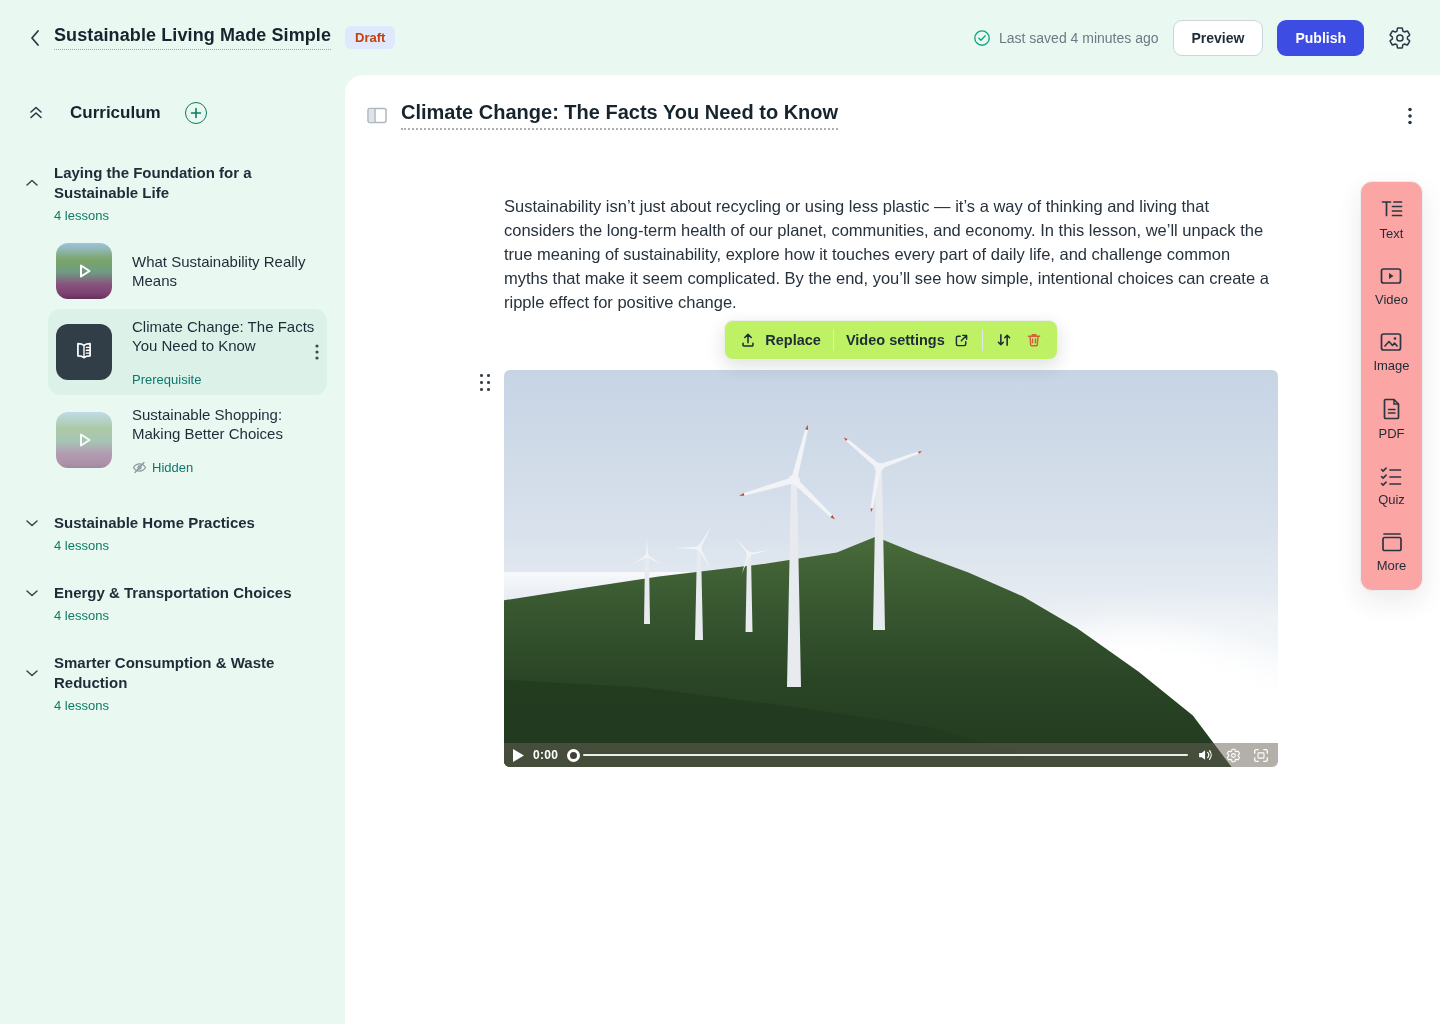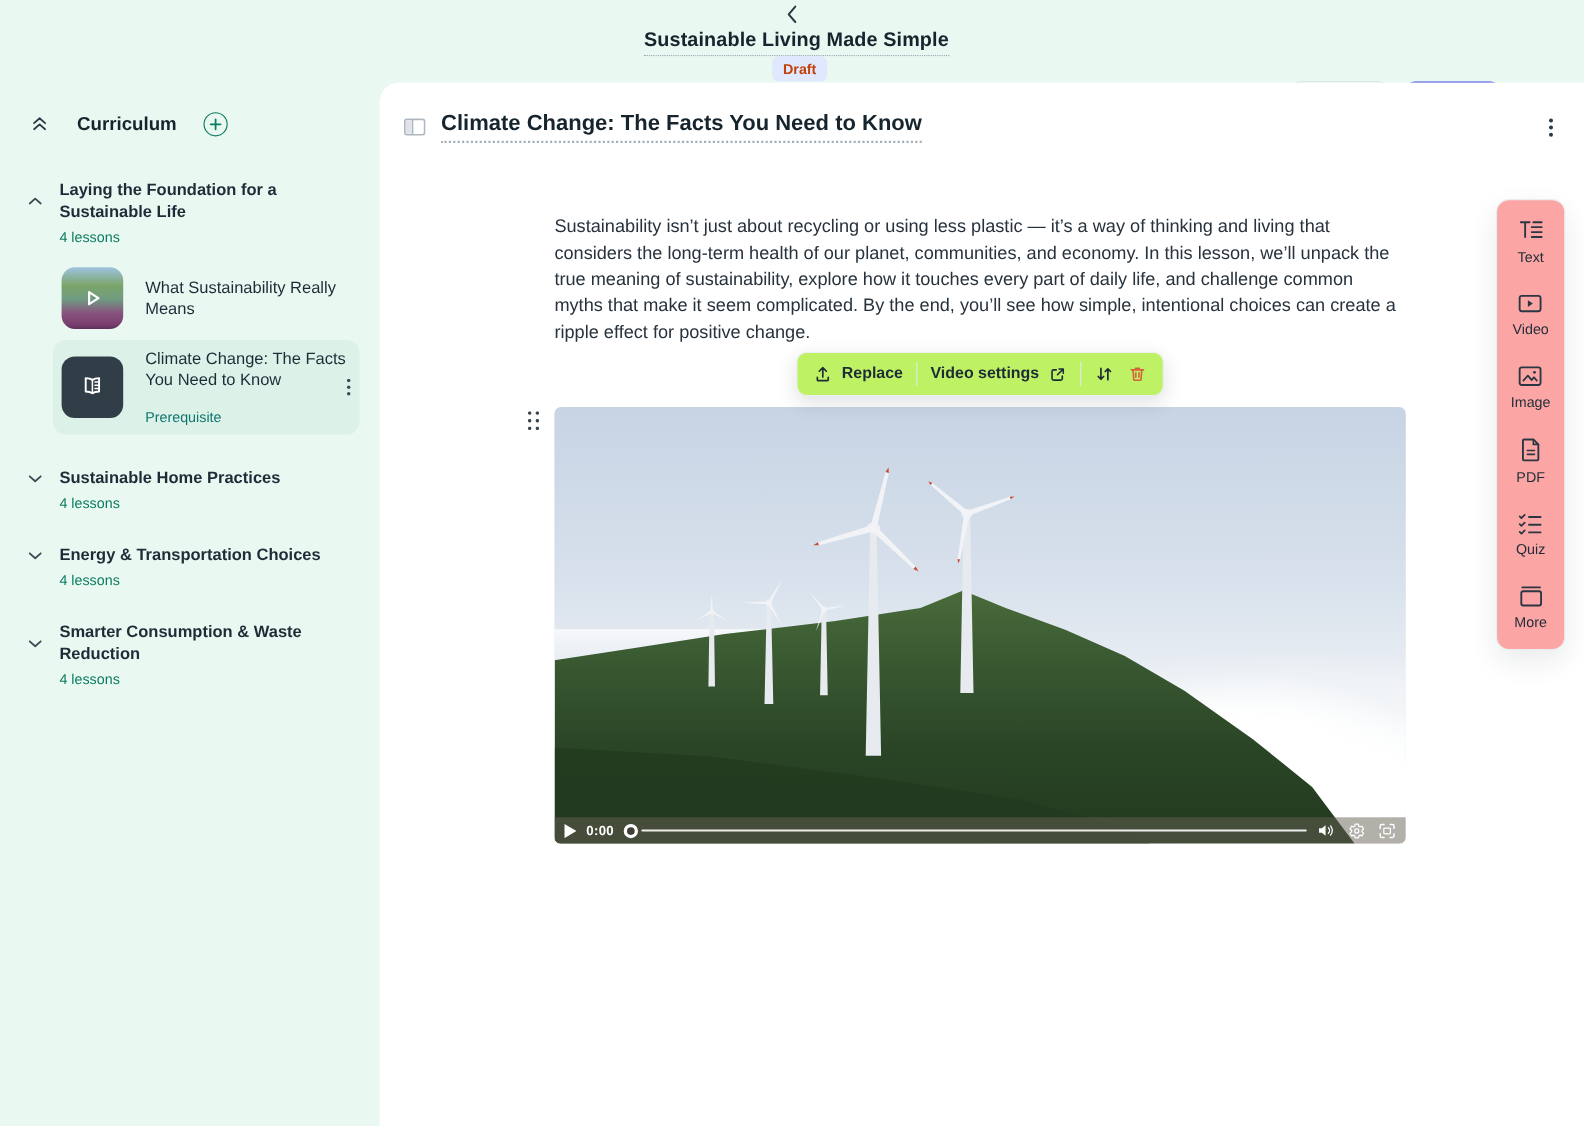--- a/index.html
+++ b/index.html
@@ -7,21 +7,21 @@
   body {
     font-family:"Liberation Sans", sans-serif;
     background:#e9f8f1;
     color:#1e2c37;
     position:relative;
     overflow:hidden;
   }
   svg { display:block; }
 
   
-  .topbar{position:absolute;top:0;left:0;right:0;height:75px;display:flex;align-items:center;padding:0 24px;flex-direction:column;}
+  .topbar{position:absolute;top:0;left:0;right:0;height:75px;display:flex;align-items:center;padding:0 24px;}
   .icon-btn{background:none;border:none;cursor:pointer;display:grid;place-items:center;padding:4px;}
   .course-title{margin-left:8px;font-size:18px;font-weight:700;color:#16242e;letter-spacing:.1px;
     border-bottom:1.5px dotted #9aa6ae;padding-bottom:3px;cursor:text;}
   .badge{margin-left:14px;background:#dfe8fc;color:#c2410c;font-size:13px;font-weight:700;
     padding:4px 10px;border-radius:6px;}
   .topbar-right{margin-left:auto;display:flex;align-items:center;gap:14px;}
   .saved{display:flex;align-items:center;gap:8px;color:#6d7a84;font-size:14px;}
   .btn{height:36px;padding:0 18px;border-radius:9px;font-size:14px;font-weight:600;cursor:pointer;
     font-family:"Liberation Sans",sans-serif;}
   .btn-preview{background:#fff;border:1px solid #ccd5da;color:#1e2c37;}
@@ -208,20 +208,42 @@
           <span class="kebab">
             <svg width="4" height="16" viewBox="0 0 4 16">
                 <circle cx="2" cy="2" r="1.6" fill="#3c4a54"></circle>
                 <circle cx="2" cy="8" r="1.6" fill="#3c4a54"></circle>
                 <circle cx="2" cy="14" r="1.6" fill="#3c4a54"></circle>
               </svg>
           </span>
         </div>
 
 
+        <div class="lesson">
+          <div class="thumb thumb-photo dim">
+            <span class="play">
+              <svg width="24" height="24" viewBox="0 0 24 24">
+                  <polygon points="9,6.5 17.5,12 9,17.5" fill="none" stroke="#fff" stroke-width="2" stroke-linejoin="round"></polygon>
+                </svg>
+            </span>
+          </div>
+          <div>
+            <div class="l-title">Sustainable Shopping: Making Better Choices</div>
+            <div class="l-meta with-icon">
+              <span>
+                <svg width="15" height="13" viewBox="0 0 15 13">
+                    <path d="M1.5 6.5s2.2-3.6 6-3.6 6 3.6 6 3.6-2.2 3.6-6 3.6-6-3.6-6-3.6z" fill="none" stroke="#8b959d" stroke-width="1.2"></path>
+                    <circle cx="7.5" cy="6.5" r="1.6" fill="none" stroke="#8b959d" stroke-width="1.2"></circle>
+                    <path d="M3 11.5 12 1.5" stroke="#8b959d" stroke-width="1.2" stroke-linecap="round"></path>
+                  </svg>
+              </span>
+              <span>Hidden</span>
+            </div>
+          </div>
+        </div>
       </div>
     </div>
 
     <div class="sec">
       <div class="sec-head">
         <span class="sec-chev">
           <svg width="16" height="16" viewBox="0 0 16 16">
               <polyline points="3,6 8,10.5 13,6" fill="none" stroke="#3c4a54" stroke-width="1.6" stroke-linecap="round" stroke-linejoin="round"></polyline>
             </svg>
         </span>

